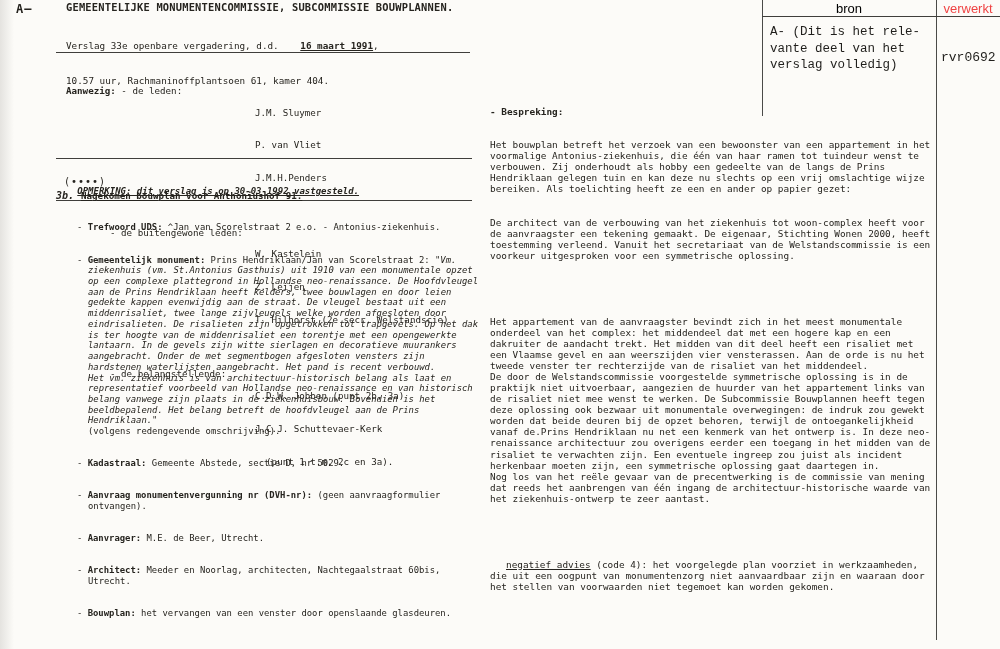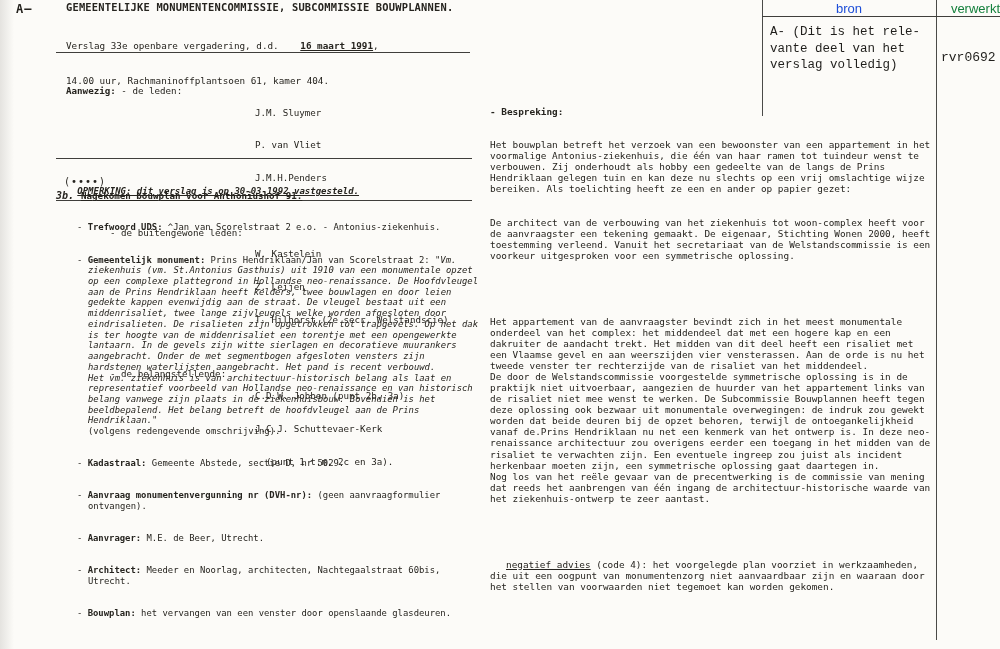--- a/index.html
+++ b/index.html
@@ -45,37 +45,37 @@
 
   
   #right-col{left:490px;top:84px;width:444px;font-size:9.4px;line-height:11.05px;}
   #right-col .hang{padding-left:9px;text-indent:-9px;}
   #right-col .para{white-space:pre-wrap;}
   #right-col .gap{height:11px;}
   .uds-small{font-size:7.3px;line-height:9px;}
 
   
   #bron-header{left:762px;top:1px;width:174px;text-align:center;
-    font-family:"Liberation Sans",sans-serif;font-size:13px;color:#1d4ed8;}
-  #verwerkt-header{left:936px;top:1px;width:64px;text-align:right;
-    font-family:"Liberation Sans",sans-serif;font-size:13px;color:#15803d;}
+    font-family:"Liberation Sans",sans-serif;font-size:13px;color:#000000;}
+  #verwerkt-header{left:936px;top:1px;width:64px;text-align:center;
+    font-family:"Liberation Sans",sans-serif;font-size:13px;color:#ef4444;}
   #bron-note{left:770px;top:24px;width:160px;white-space:pre-wrap;
     font-family:"Liberation Mono",monospace;font-size:12.5px;line-height:16.5px;color:#201f1c;}
   #verwerkt-code{left:941px;top:50px;font-family:"Liberation Mono",monospace;font-size:13px;color:#201f1c;}
 </style>
 </head>
 <body>
 
 <div class="edge-shadow"></div>
 
 <div class="abs mono" id="margin-mark">A—</div>
 <div class="abs mono" id="doc-title">GEMEENTELIJKE MONUMENTENCOMMISSIE, SUBCOMMISSIE BOUWPLANNEN.</div>
 <div class="abs mono" id="meeting">
   <div><span>Verslag 33e openbare vergadering, d.d. </span><span class="b u">16 maart 1991</span><span>,</span></div>
-  <div>14.00 uur, Rachmaninoffplantsoen 61, kamer 404.</div>
+  <div>10.57 uur, Rachmaninoffplantsoen 61, kamer 404.</div>
 </div>
 <div class="rule" style="left:56px;top:52px;width:414px;"></div>
 
 <div class="abs mono" id="attendees">
   <div class="grp">
     <div class="role"><span class="b">Aanwezig: </span><span>- de leden:</span></div>
     <div class="names">
       <div>J.M. Sluymer</div>
       <div>P. van Vliet</div>
       <div>J.M.H.Penders</div>

